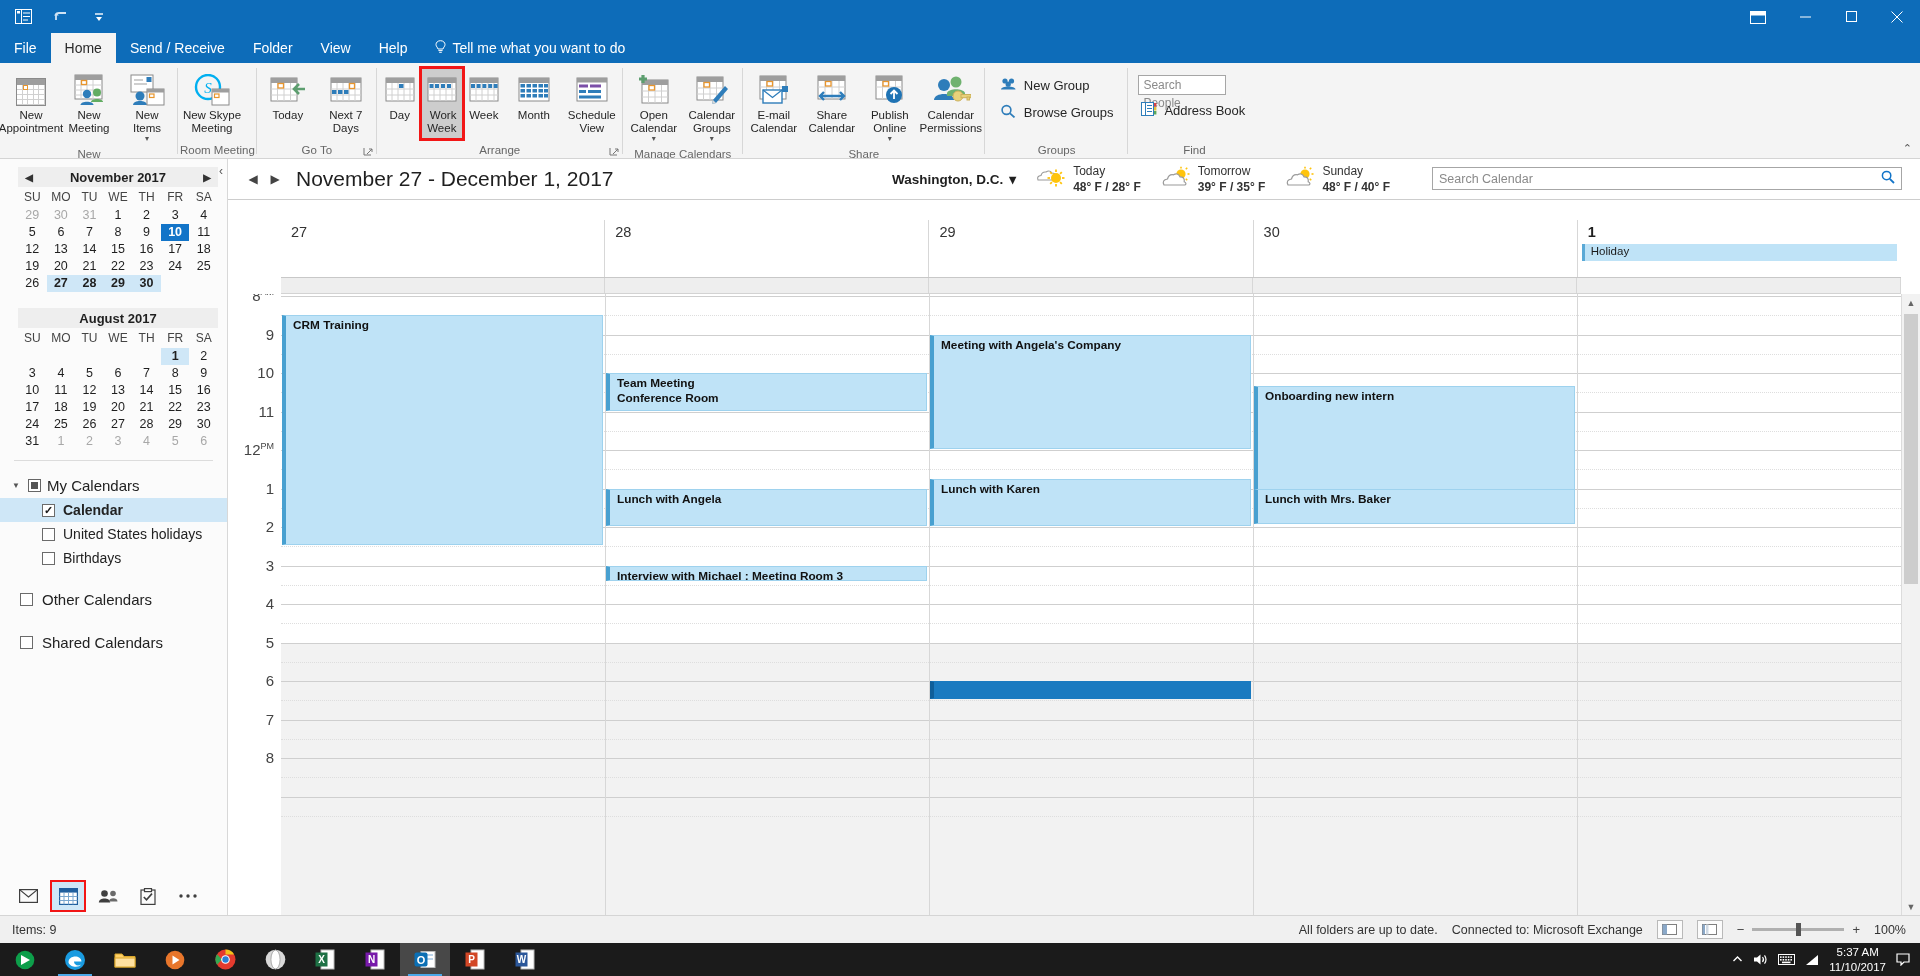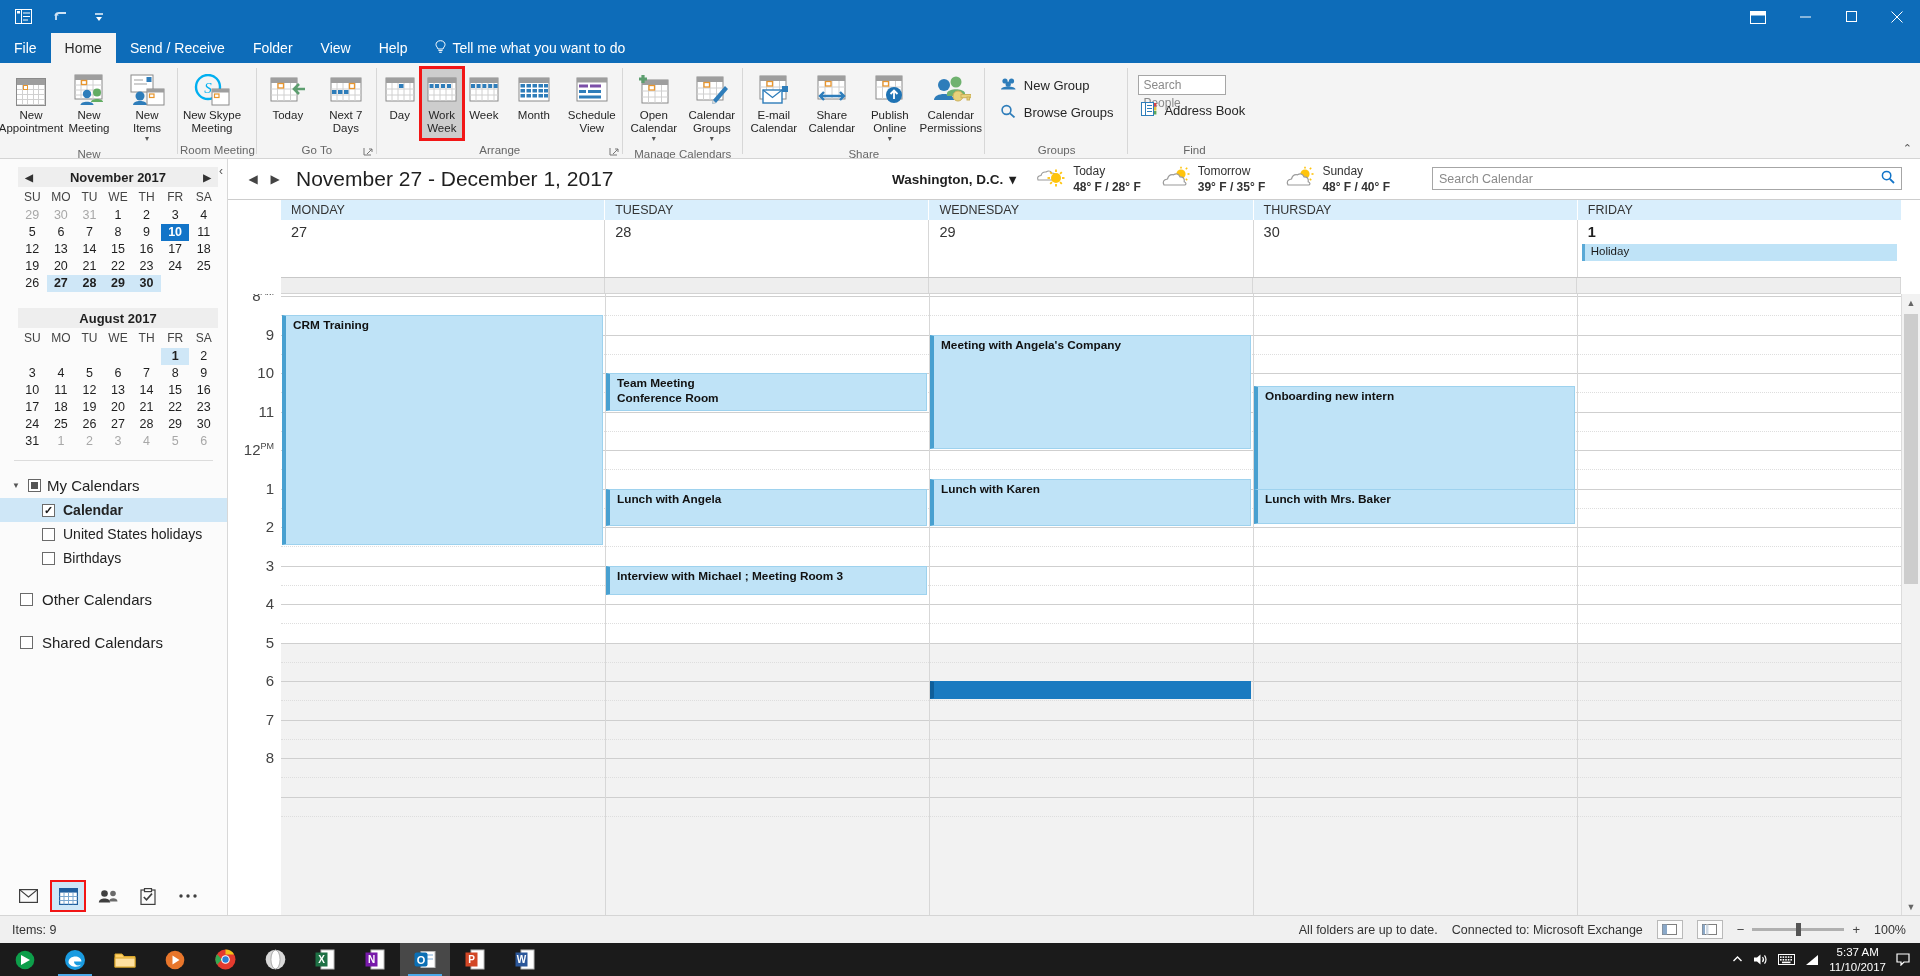--- a/index.html
+++ b/index.html
@@ -57,21 +57,21 @@
   .rbtn {
     width: 58px; display: flex; flex-direction: column; align-items: center;
     padding: 3px 1px; cursor: pointer; border: 1px solid transparent;
     font-size: 11.5px; color: #262626; line-height: 1.12; text-align: center;
   }
   .rbtn.sel { background: #cdcdcd; border-color: #9b9b9b; }
   .rbtn.hl { outline: 3px solid #f21616; outline-offset: -1px; }
   .rbtn .ic { height: 34px; display: flex; align-items: flex-end; justify-content: center; margin-bottom: 3px; }
   .rbtn .lbl { white-space: pre-line; }
   .rbtn.wide { width: 64px; }
-  .rbtn.narrow { width: 42px; }
+  .rbtn.narrow { width: 42px; text-align: right; }
   .caret-dn { font-size: 8px; color: #555; }
 
   .rsmall-col { display: flex; flex-direction: column; gap: 4px; padding: 6px 6px 0 10px; }
   .rsmall {
     display: flex; align-items: center; gap: 7px; font-size: 13px; color: #262626;
     padding: 2px 6px 2px 2px; cursor: pointer; border: 1px solid transparent; white-space: nowrap;
   }
   .find-col { display: flex; flex-direction: column; gap: 4px; padding: 7px 6px 0 8px; }
   .search-people {
     width: 88px; height: 20px; border: 1px solid #a6a6a6; background: #fff;
@@ -1017,27 +1017,20 @@
           <span class="mag">
             <svg width="14" height="14" viewBox="0 0 14 14">
                 <circle cx="5.6" cy="5.6" r="4.2" fill="none" stroke="#1274c8" stroke-width="1.5"></circle>
                 <line x1="8.8" y1="8.8" x2="13" y2="13" stroke="#1274c8" stroke-width="1.8"></line>
               </svg>
           </span>
         </div>
       </div>
 
       <div class="grid-wrap">
-        <div class="daynames" id="daynames">
-            <div class="dn">MONDAY</div>
-            <div class="dn">TUESDAY</div>
-            <div class="dn">WEDNESDAY</div>
-            <div class="dn">THURSDAY</div>
-            <div class="dn">FRIDAY</div>
-          </div>
         <div class="allday" id="allday">
             <div class="col">
               <div class="dnum">27</div>
             </div>
             <div class="col">
               <div class="dnum">28</div>
             </div>
             <div class="col">
               <div class="dnum">29</div>
             </div>
@@ -1103,21 +1096,21 @@
               <div class="hline half" style="top: 483.25px;"></div>
               <div class="hline" style="top: 502.5px;"></div>
               <div class="hline half" style="top: 521.75px;"></div>
               <div class="vline" style="left: 324px;"></div>
               <div class="vline" style="left: 648px;"></div>
               <div class="vline" style="left: 972px;"></div>
               <div class="vline" style="left: 1296px;"></div>
               <div class="ev" style="left: 1px; width: 321px; top: 21.25px; height: 230px;"><b>CRM Training</b></div>
               <div class="ev" style="left: 325px; width: 321px; top: 79px; height: 37.5px; font-weight: bold;"><b>Team Meeting</b><span class="t2">Conference Room</span></div>
               <div class="ev" style="left: 325px; width: 321px; top: 194.5px; height: 37.5px;"><b>Lunch with Angela</b></div>
-              <div class="ev" style="left: 325px; width: 321px; top: 271.5px; height: 29px;"><b>Interview with Michael ; Meeting Room 3</b></div>
+              <div class="ev" style="left: 325px; width: 321px; top: 271.5px; height: 15px;"><b>Interview with Michael ; Meeting Room 3</b></div>
               <div class="ev" style="left: 649px; width: 321px; top: 184.875px; height: 47.125px;"><b>Lunch with Karen</b></div>
               <div class="ev" style="left: 649px; width: 321px; top: 40.5px; height: 114.5px;"><b>Meeting with Angela's Company</b></div>
               <div class="ev blue-solid" style="left: 649px; width: 321px; top: 387px; height: 18.25px;"></div>
               <div class="ev" style="left: 973px; width: 321px; top: 92px; height: 114.5px;"><b>Onboarding new intern</b></div>
               <div class="ev" style="left: 973px; width: 321px; top: 194.5px; height: 35px;"><b>Lunch with Mrs. Baker</b></div>
             </div>
         </div>
 
         <div class="vscroll">
           <div class="up">▲</div>

